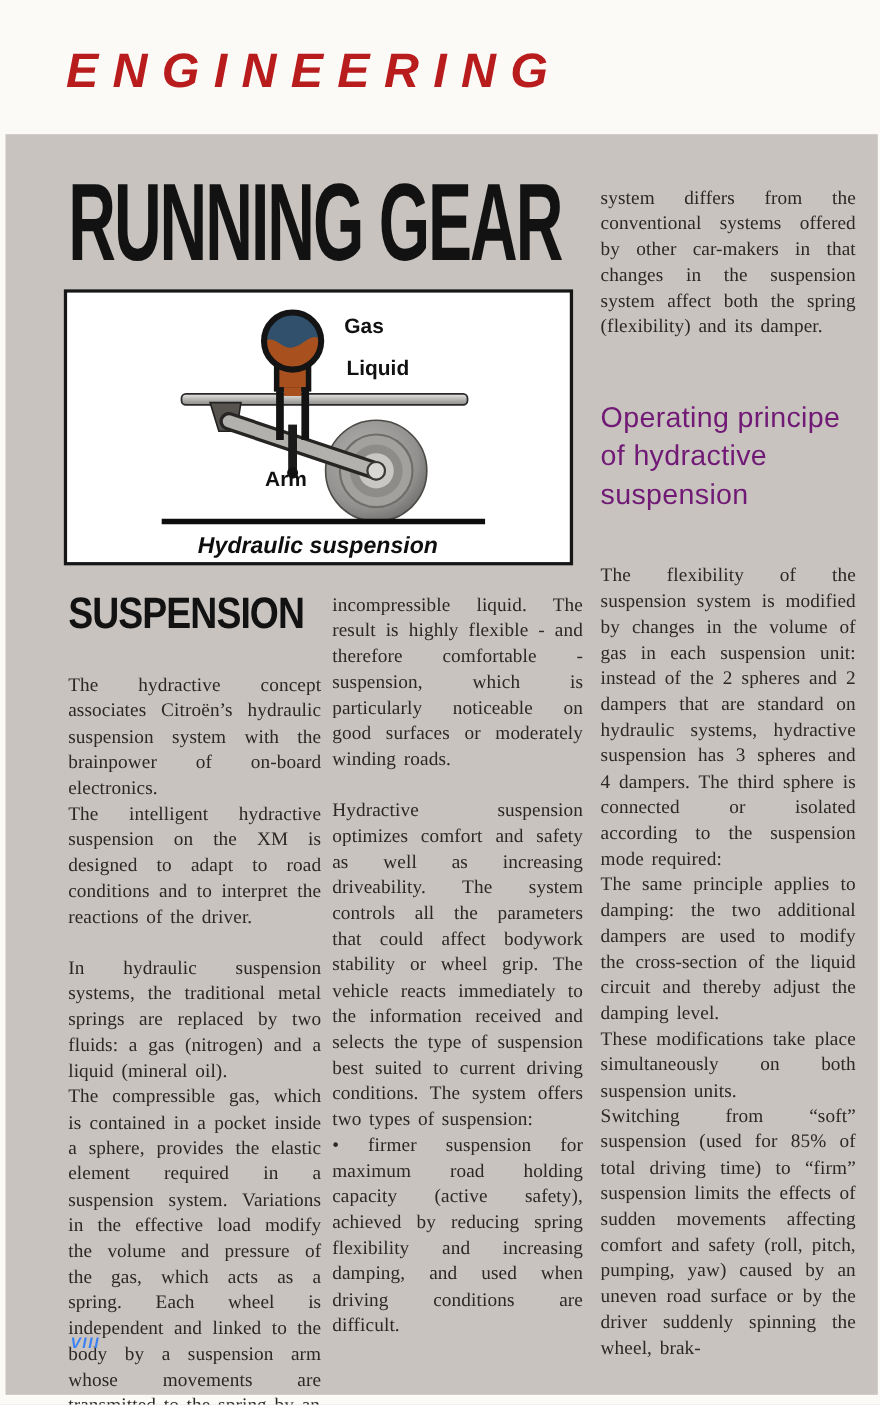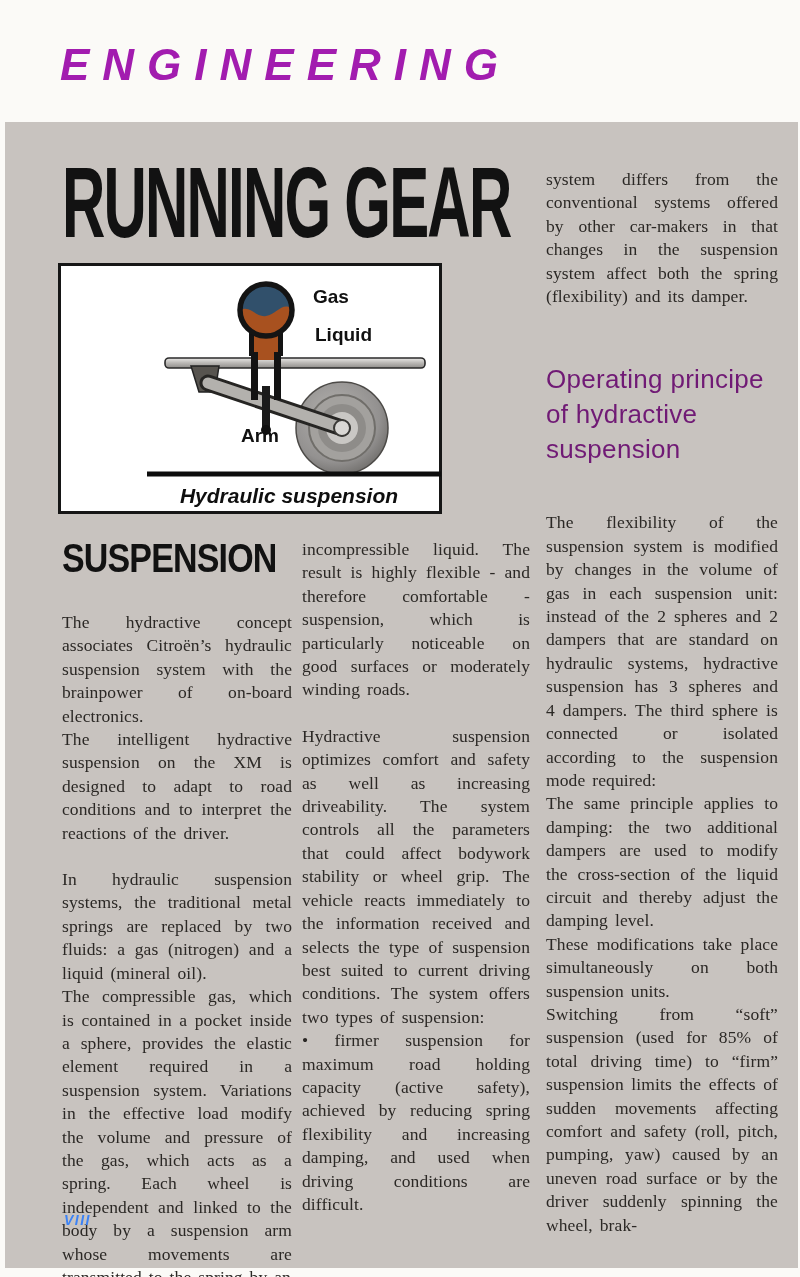--- a/index.html
+++ b/index.html
@@ -9,39 +9,39 @@
     background:#fbfaf7; overflow:hidden;
     font-family:"Liberation Serif", serif;
   }
   
   .masthead {
     position:absolute; left:60px; top:40px;
   }
   .masthead h1 {
     font-family:"Liberation Sans", sans-serif;
     font-style:italic; font-weight:bold;
-    font-size:44px; letter-spacing:13px; color:#a21caf;
+    font-size:44px; letter-spacing:13px; color:#b91c1c;
     white-space:nowrap;
   }
   
   .panel {
     position:absolute; left:5px; top:122px; width:793px; height:1146px;
     background:#c8c3bf;
   }
   
   .article-title {
     position:absolute; left:62px; top:152px;
     font-family:"Liberation Sans", sans-serif;
     font-weight:bold; font-size:100px; line-height:1;
     letter-spacing:-3px; color:#121212; white-space:nowrap;
     transform:scaleX(0.60); transform-origin:left top;
   }
   
   .figure-box {
-    position:absolute; left:58px; top:263px; width:384px; height:251px;
+    position:absolute; left:58px; top:263px; width:463px; height:251px;
     background:#ffffff; border:3px solid #161616;
   }
   .figure-box svg { display:block; }
   .fig-label {
     font-family:"Liberation Sans", sans-serif; font-weight:bold;
     font-size:19px; fill:#111;
   }
   .fig-caption {
     font-family:"Liberation Sans", sans-serif; font-weight:bold;
     font-style:italic; font-size:21px; fill:#0e0e0e;

